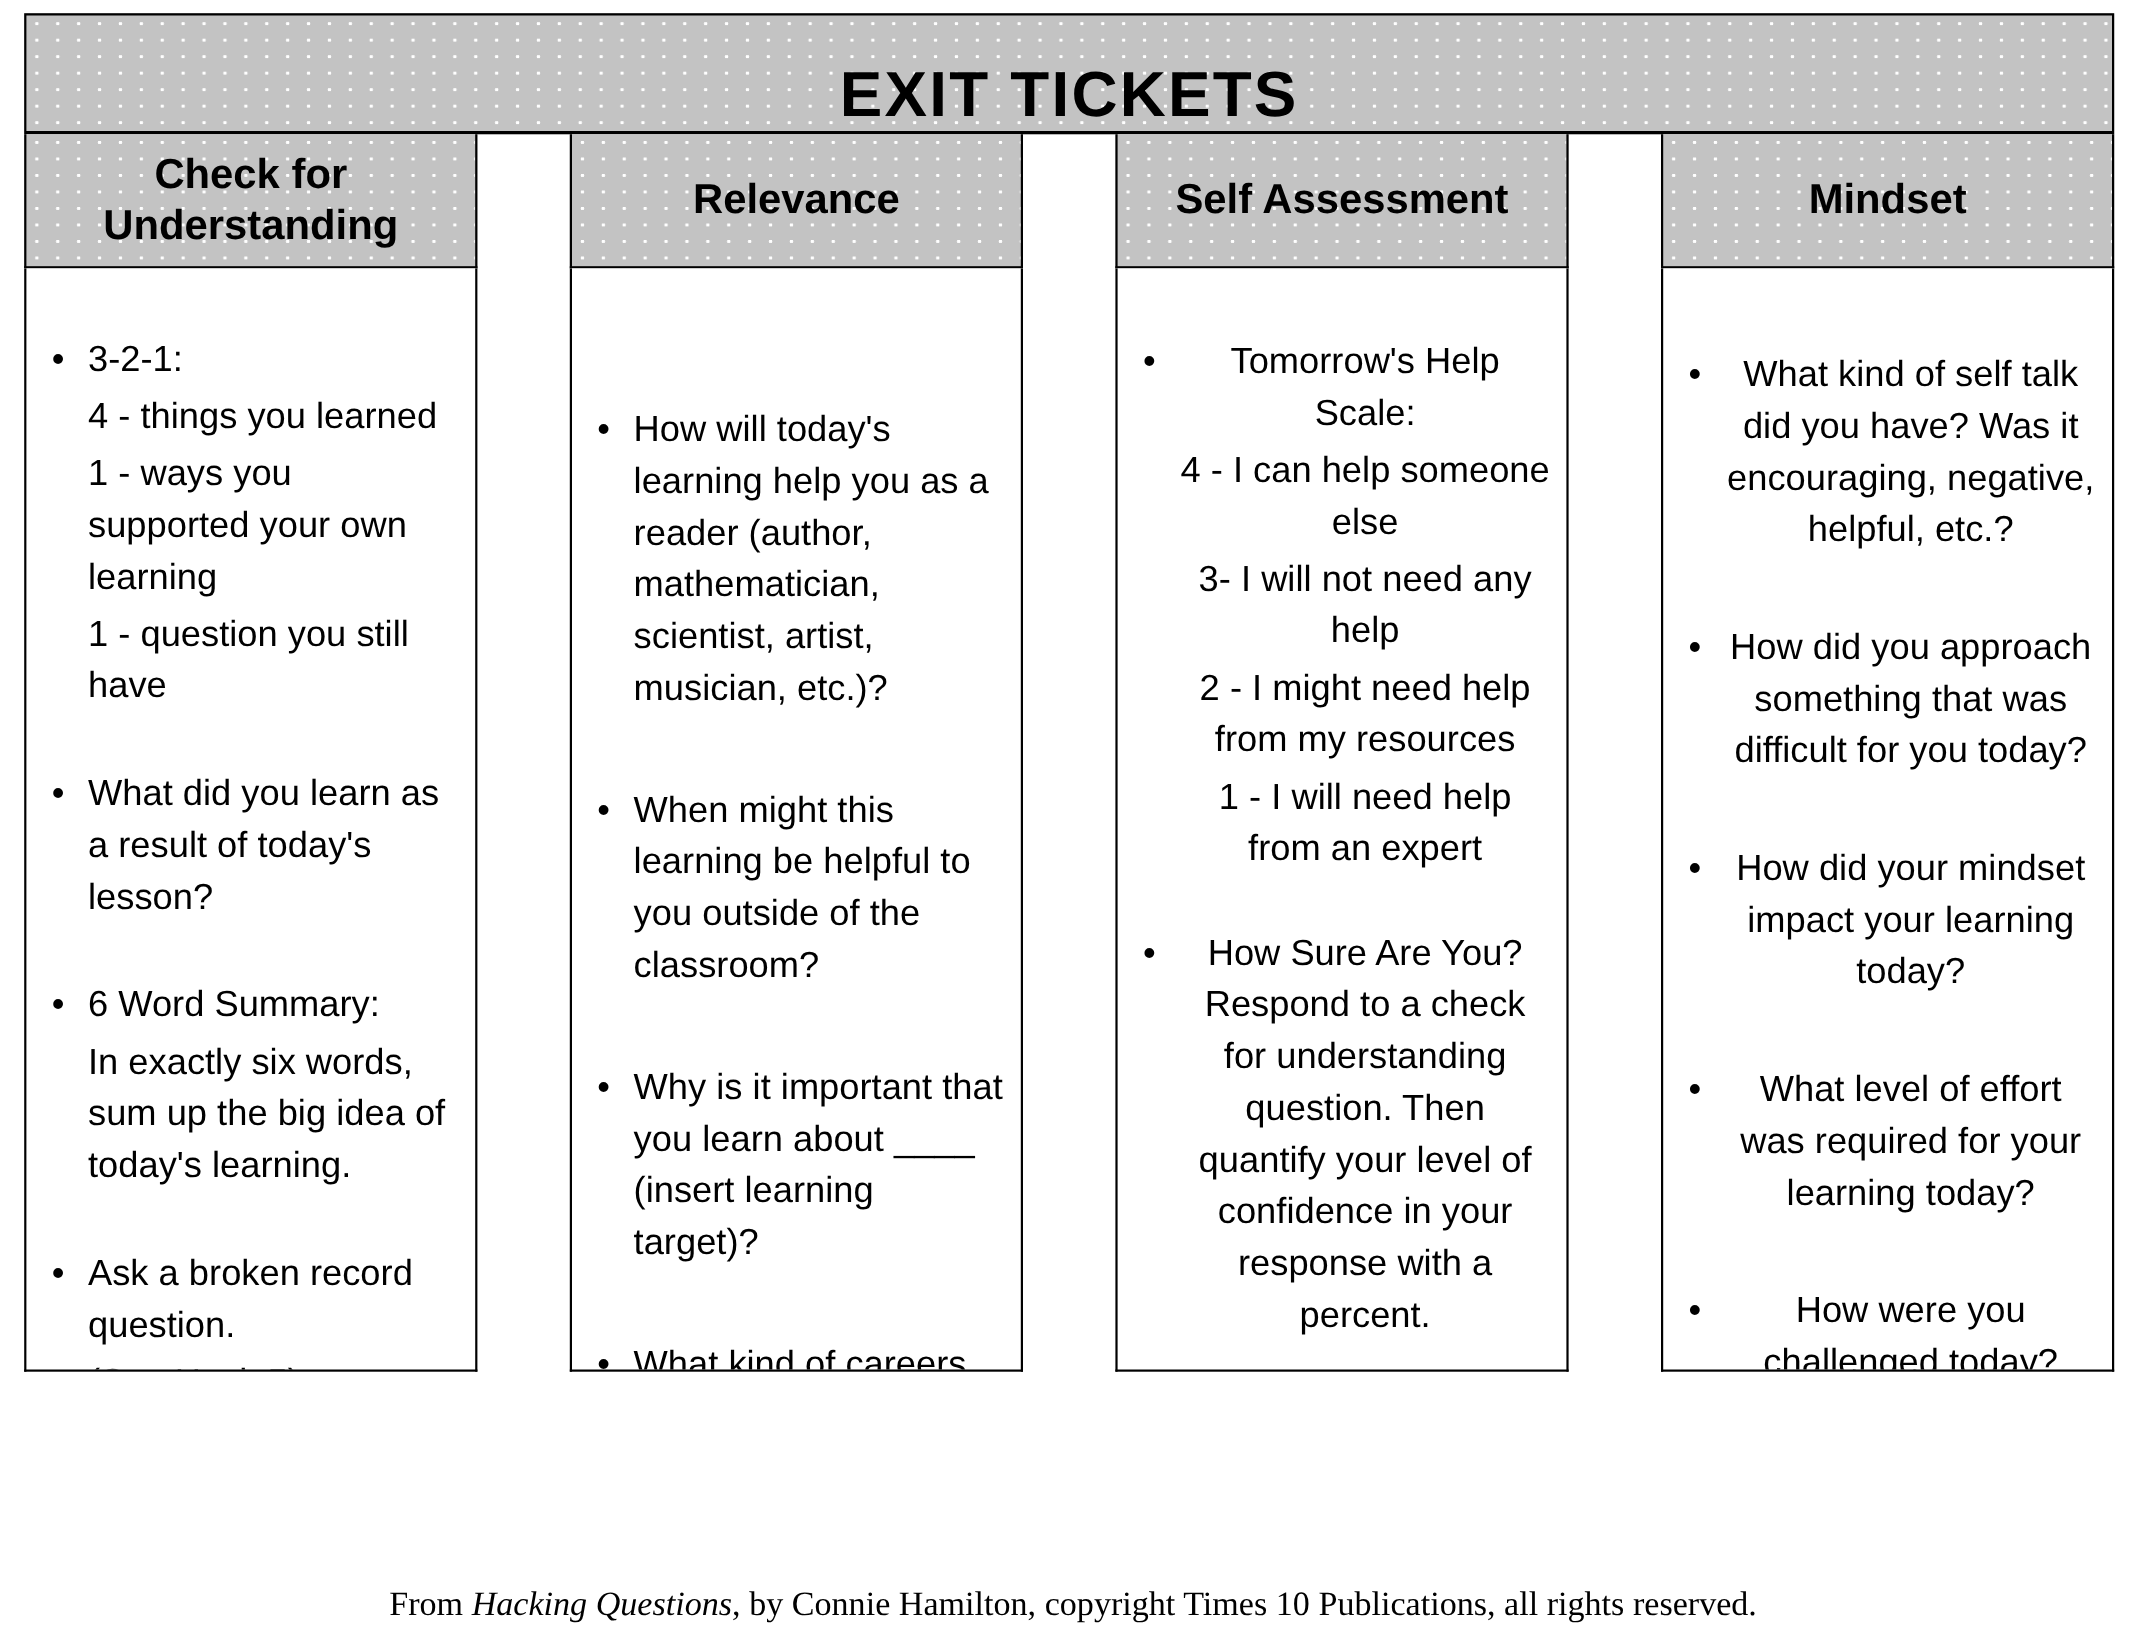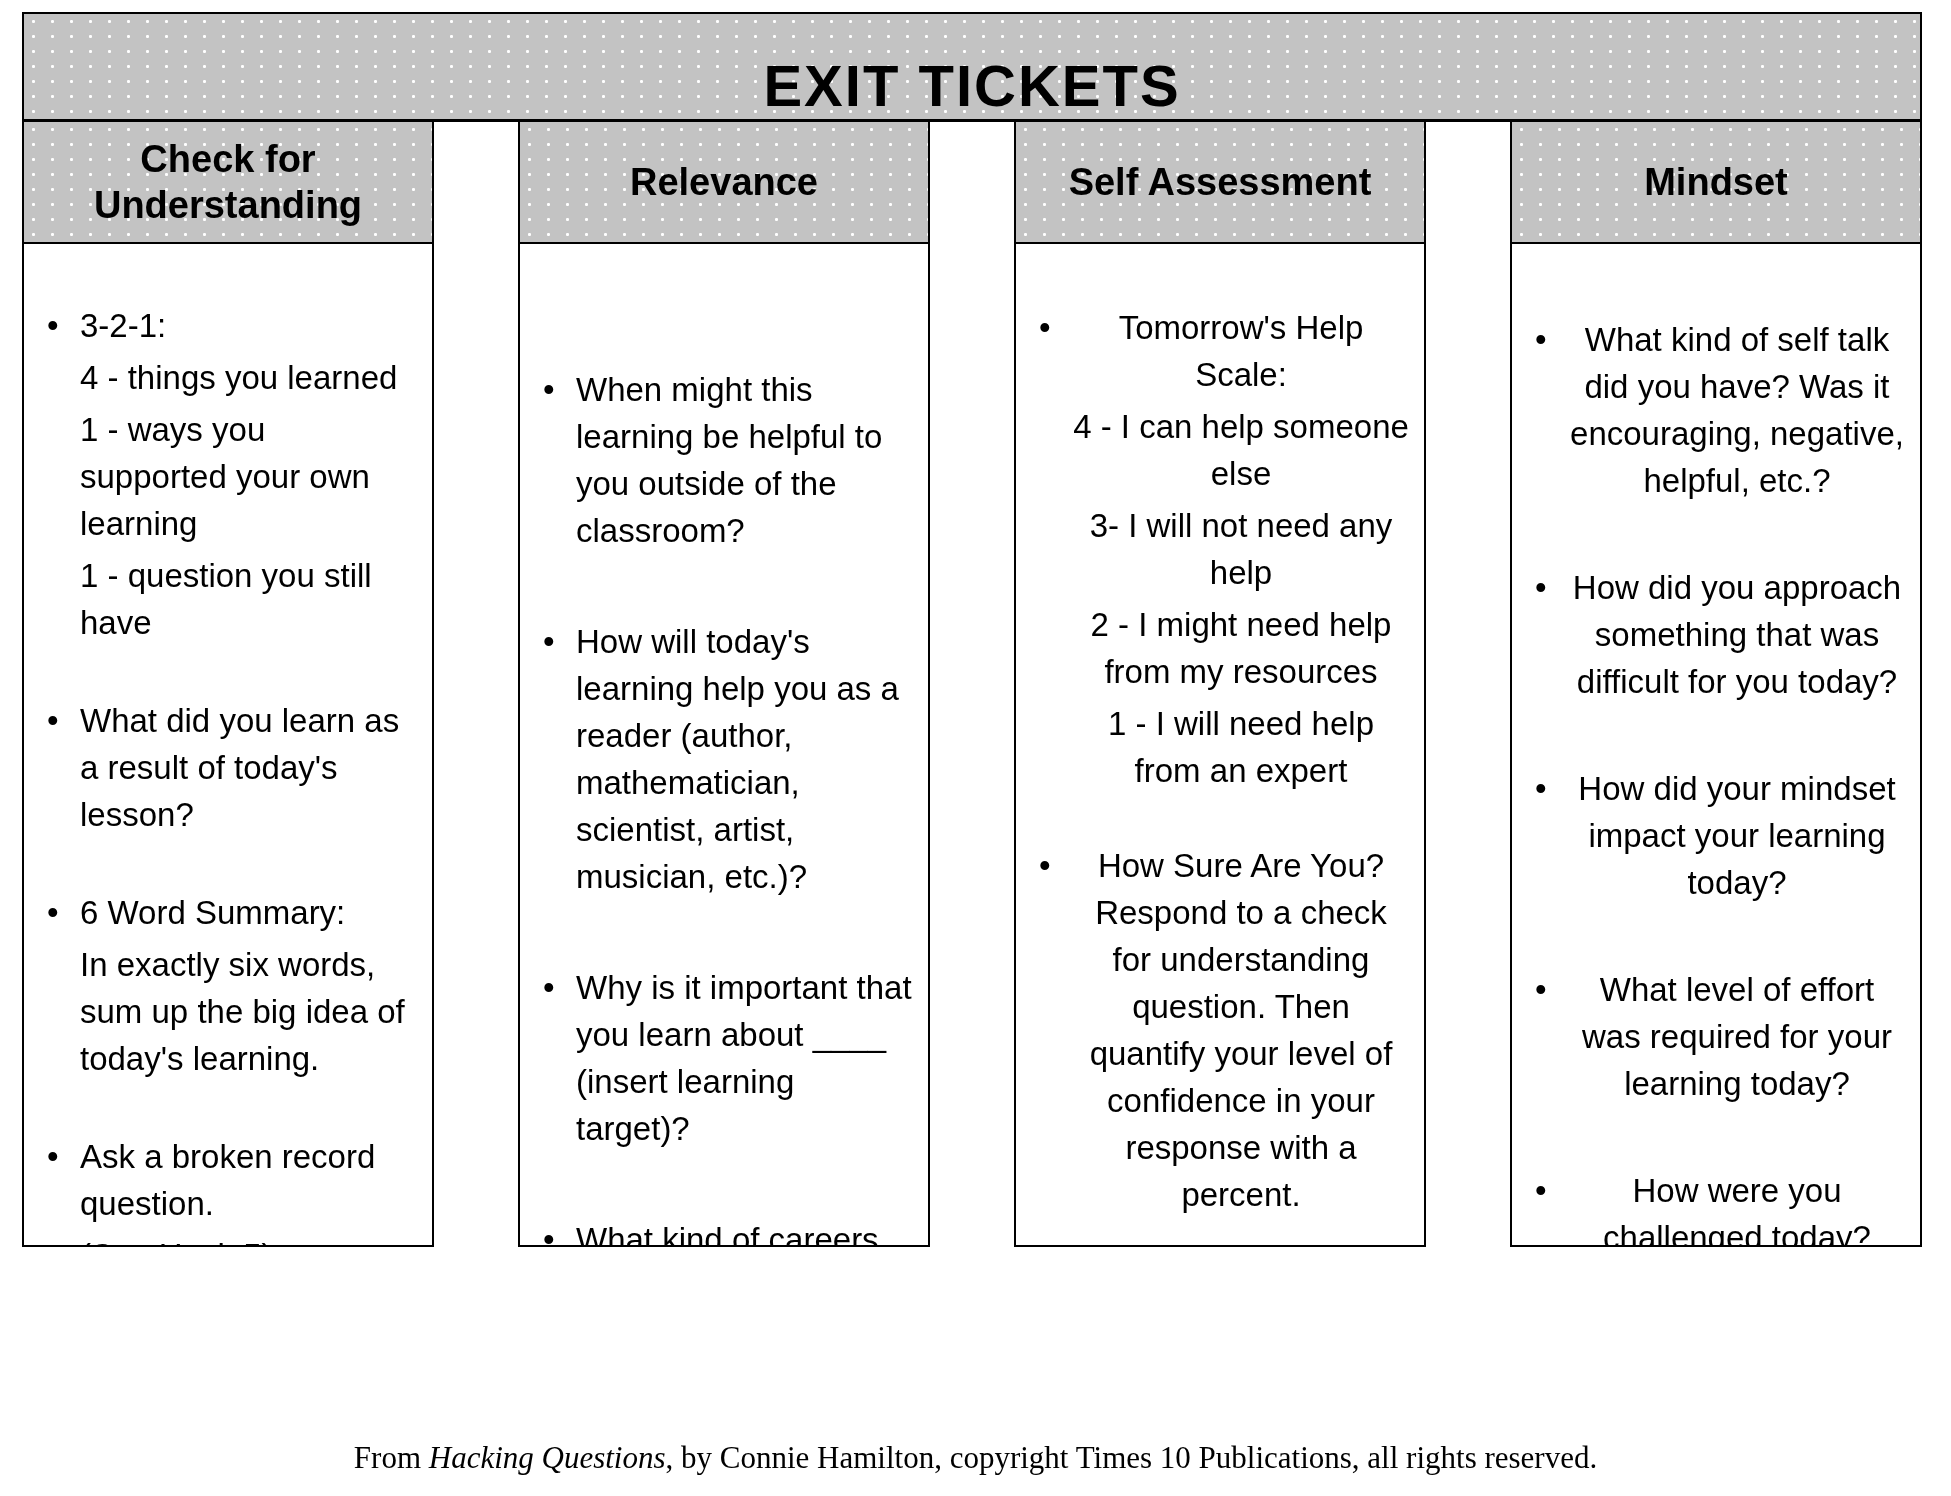--- a/index.html
+++ b/index.html
@@ -109,24 +109,24 @@
           </div>
         </div>
     </div>
 
     <div class="column">
       <div class="col-header dotted">
         <span>Relevance</span>
       </div>
       <div class="content">
           <div class="item">
-            <div class="p lead">When might this learning be helpful to you outside of the classroom?</div>
+            <div class="p lead">How will today's learning help you as a reader (author, mathematician, scientist, artist, musician, etc.)?</div>
           </div>
           <div class="item">
-            <div class="p lead">How will today's learning help you as a reader (author, mathematician, scientist, artist, musician, etc.)?</div>
+            <div class="p lead">When might this learning be helpful to you outside of the classroom?</div>
           </div>
           <div class="item">
             <div class="p lead">Why is it important that you learn about ____ (insert learning target)?</div>
           </div>
           <div class="item">
             <div class="p lead">What kind of careers use this type of learning?</div>
           </div>
         </div>
     </div>
 

